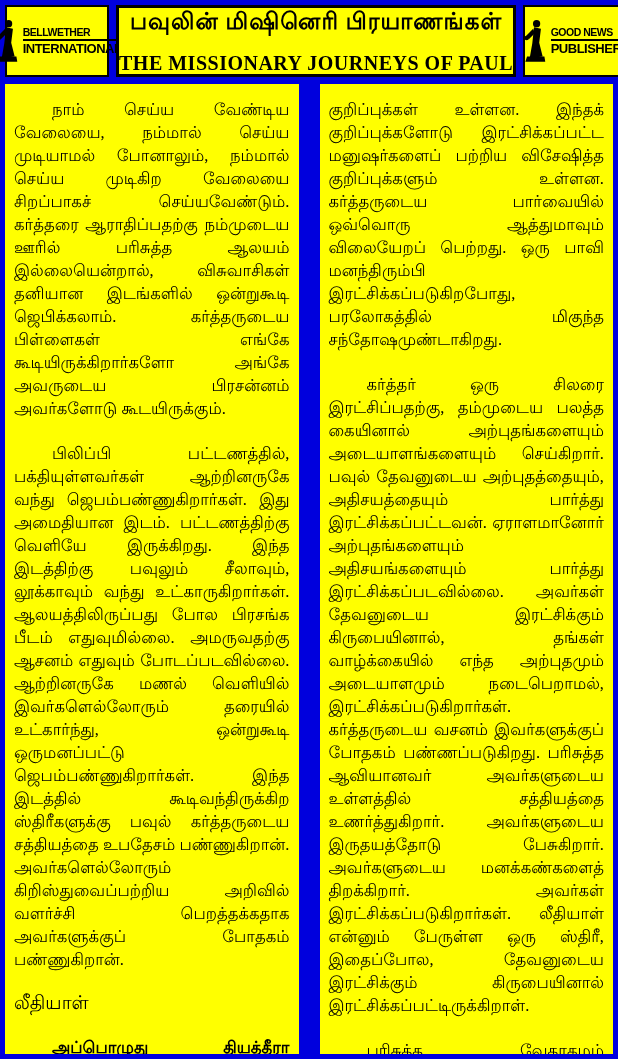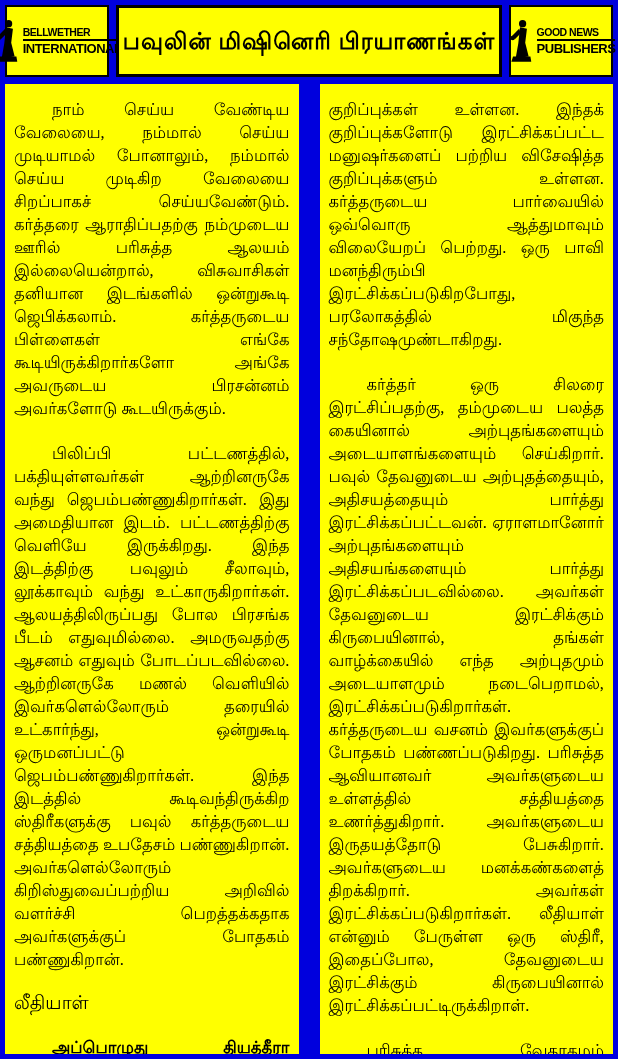--- a/index.html
+++ b/index.html
@@ -104,20 +104,21 @@
         </svg>
       </span>
       <span class="logo-text">
         <span class="logo-line1">BELLWETHER</span>
         <span class="logo-line2">INTERNATIONAL</span>
       </span>
     </div>
 
     <div class="title-box">
       <div class="title-tamil">பவுலின் மிஷினெரி பிரயாணங்கள்</div>
+      <div class="title-english">THE MISSIONARY JOURNEYS OF PAUL</div>
     </div>
 
     <div class="logo-box">
       <span class="logo-figure">
         <svg width="26" height="46" viewBox="0 0 30 52" fill="#000">
           <circle cx="18" cy="6" r="4.2"></circle>
           <path d="M15 10 L23 12 L21 28 L25 44 L10 46 L13 29 Z"></path>
           <path d="M14 12 L6 20 L9 24 L16 17 Z"></path>
           <circle cx="6.5" cy="22.5" r="2.6"></circle>
           <path d="M7 44 L27 44 L28 50 L5 50 Z"></path>

